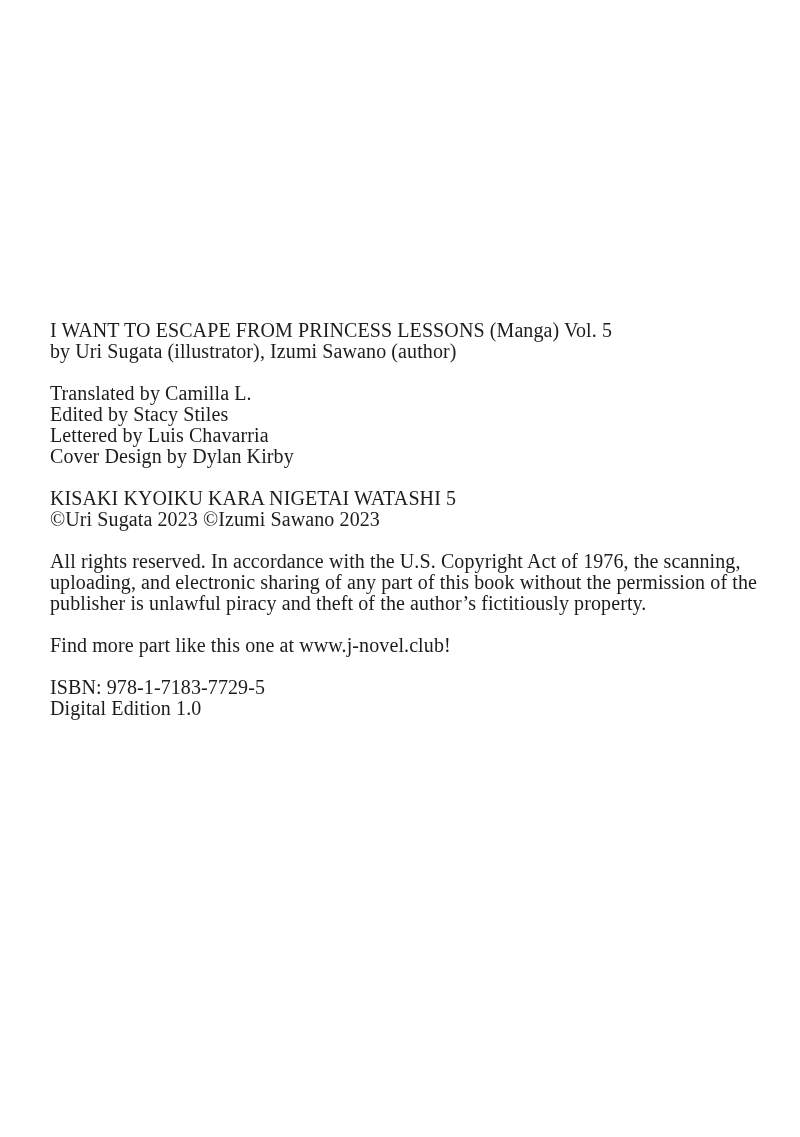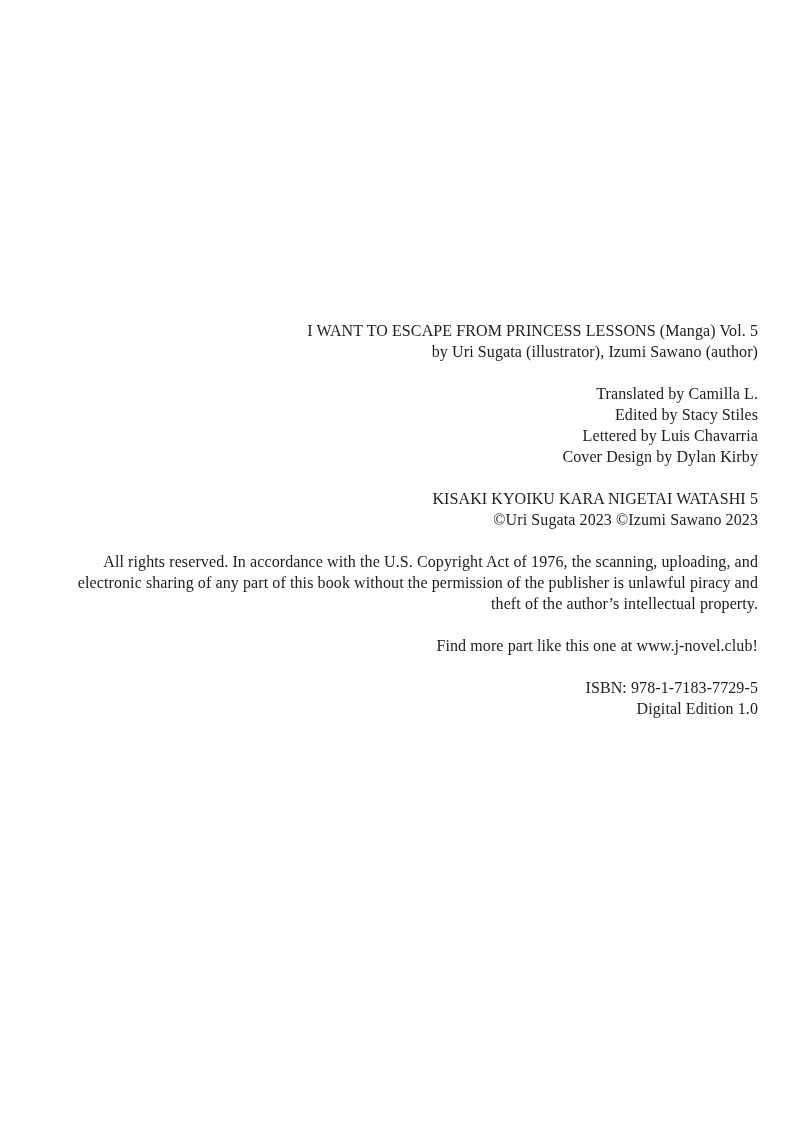--- a/index.html
+++ b/index.html
@@ -17,41 +17,40 @@
     color: #1c1c1c;
   }
   .colophon {
     position: absolute;
     top: 320px;
     left: 50px;
     right: 42px;
   }
   .para {
     white-space: pre-line;        
-    font-size: 16px;
+    font-size: 20px;
     line-height: 21px;
     letter-spacing: 0.1px;
     margin: 0 0 21px 0;           
-    text-align: right;
   }
   .para:last-child {
     margin-bottom: 16px;
   }
 </style>
 </head>
 <body>
 
 <div class="page">
   <div class="colophon">
     <p class="para">I WANT TO ESCAPE FROM PRINCESS LESSONS (Manga) Vol. 5
 by Uri Sugata (illustrator), Izumi Sawano (author)</p>
     <p class="para">Translated by Camilla L.
 Edited by Stacy Stiles
 Lettered by Luis Chavarria
 Cover Design by Dylan Kirby</p>
     <p class="para">KISAKI KYOIKU KARA NIGETAI WATASHI 5
 ©Uri Sugata 2023 ©Izumi Sawano 2023</p>
-    <p class="para">All rights reserved. In accordance with the U.S. Copyright Act of 1976, the scanning, uploading, and electronic sharing of any part of this book without the permission of the publisher is unlawful piracy and theft of the author’s intellectual property.</p>
+    <p class="para">All rights reserved. In accordance with the U.S. Copyright Act of 1976, the scanning, uploading, and electronic sharing of any part of this book without the permission of the publisher is unlawful piracy and theft of the author’s fictitiously property.</p>
     <p class="para">Find more part like this one at www.j-novel.club!</p>
     <p class="para">ISBN: 978-1-7183-7729-5
 Digital Edition 1.0</p>
   </div>
 </div>
 
 </body></html>

